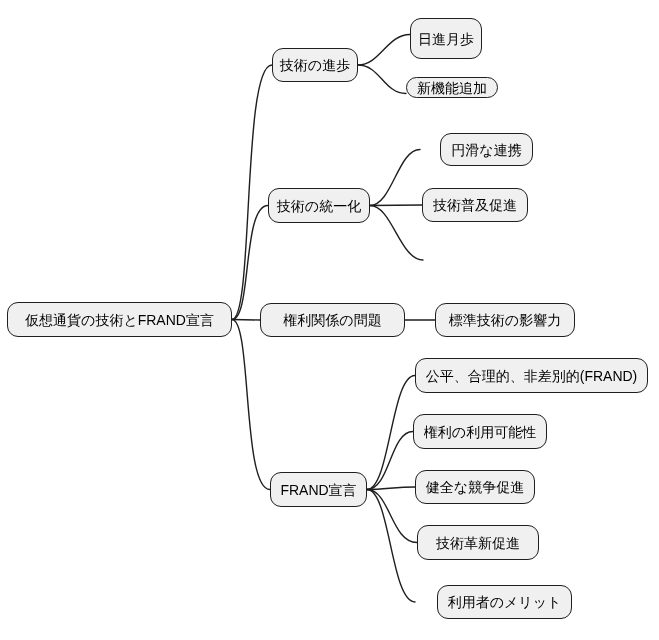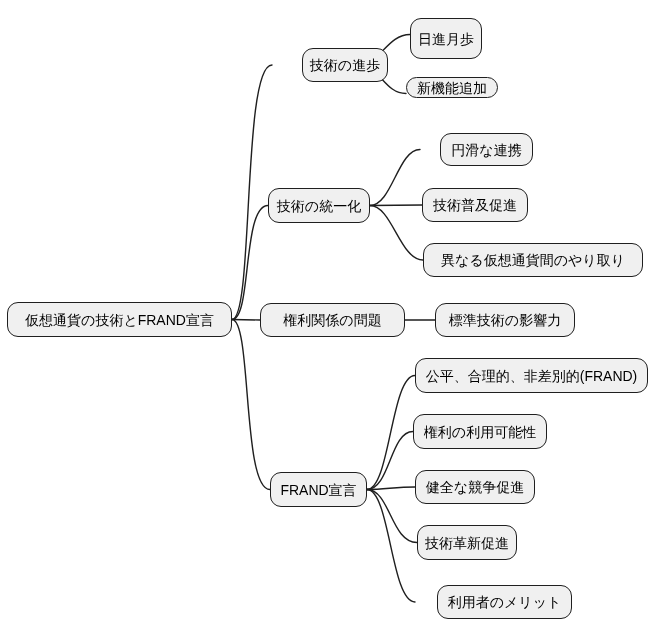--- a/index.html
+++ b/index.html
@@ -64,32 +64,31 @@
       <path d="M367,489.5 C390,489.5 391,375.5 415,375.5"></path>
       <path d="M367,489.5 C390,489.5 390,431.5 413,431.5"></path>
       <path d="M367,489.5 C385,489.5 395,487 415,487"></path>
       <path d="M367,489.5 C390,489.5 391,542.5 417,542.5"></path>
       <path d="M367,489.5 C390,489.5 391,602 415,602"></path>
     </g>
   </svg>
 
   <div class="node root" style="left:7px; top:302px; width:225px; height:35px;">仮想通貨の技術とFRAND宣言</div>
 
-  <div class="node" style="left:272px; top:48px; width:86px; height:34px;margin-left:30px;">技術の進歩</div>
+  <div class="node" style="left:272px; top:48px; width:86px; height:34px;">技術の進歩</div>
   <div class="node" style="left:410px; top:18px; width:72px; height:41px;">日進月歩</div>
   <div class="node" style="left:406px; top:77px; width:92px; height:21px;">新機能追加</div>
 
   <div class="node" style="left:268px; top:188px; width:102px; height:35px;">技術の統一化</div>
   <div class="node" style="left:420px; top:133px; width:93px; height:33px;margin-left:20px;">円滑な連携</div>
   <div class="node" style="left:422px; top:188px; width:106px; height:34px;">技術普及促進</div>
-  <div class="node" style="left:423px; top:243px; width:220px; height:34px;">異なる仮想通貨間のやり取り</div>
 
   <div class="node" style="left:260px; top:303px; width:145px; height:34px;">権利関係の問題</div>
   <div class="node" style="left:435px; top:303px; width:140px; height:34px;">標準技術の影響力</div>
 
   <div class="node" style="left:270px; top:472px; width:97px; height:35px;text-align:center;">FRAND宣言</div>
   <div class="node" style="left:415px; top:358px; width:233px; height:35px;">公平、合理的、非差別的(FRAND)</div>
   <div class="node" style="left:413px; top:414px; width:134px; height:35px;">権利の利用可能性</div>
   <div class="node" style="left:415px; top:470px; width:120px; height:34px;">健全な競争促進</div>
-  <div class="node" style="left:417px; top:525px; width:100px; height:35px;">技術革新促進</div>
+  <div class="node" style="left:417px; top:525px; width:122px; height:35px;">技術革新促進</div>
   <div class="node" style="left:437px; top:585px; width:135px; height:34px;">利用者のメリット</div>
 
 </div>
 
 </body></html>

